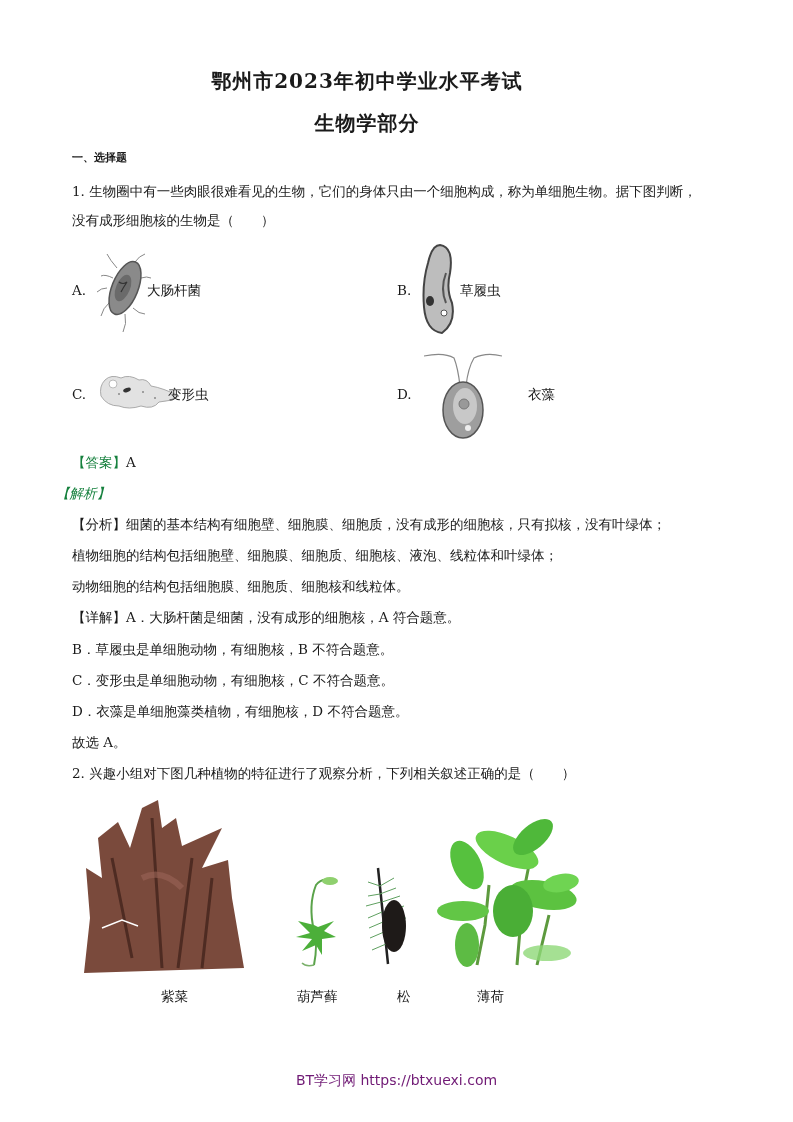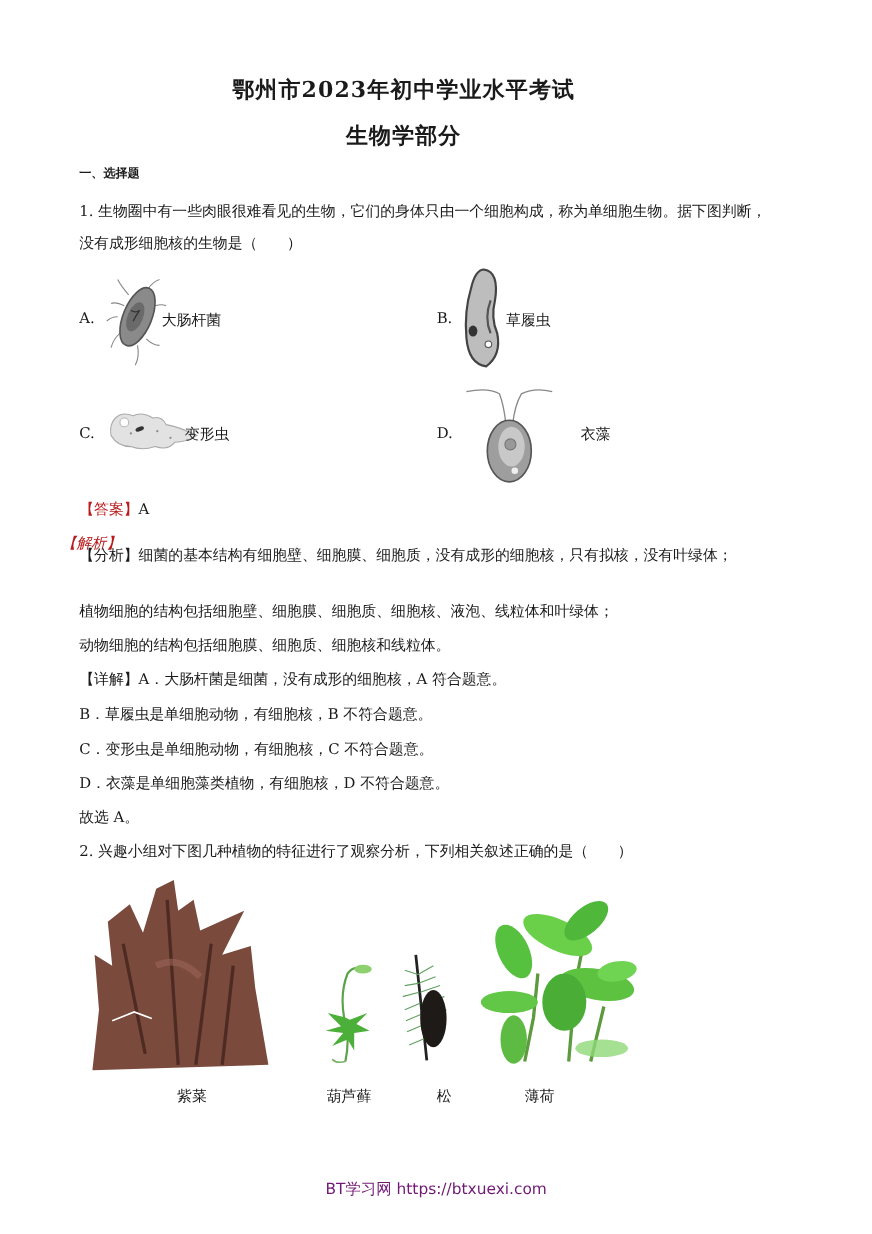--- a/index.html
+++ b/index.html
@@ -2,21 +2,21 @@
 <html><head>
 <meta charset="utf-8">
 <style>
   html, body { margin:0; padding:0; background:#ffffff; }
   body { width:793px; height:1122px; position:relative; overflow:hidden;
          font-family:"DejaVu Serif","Liberation Serif",serif; color:#1a1a1a; }
   .abs { position:absolute; }
   .title { left:0; width:734px; text-align:center; font-weight:bold; font-size:20px; letter-spacing:1px; }
   .section { font-weight:bold; font-size:11px; }
   .line { font-size:13.5px; white-space:nowrap; }
-  .label-tag { color:#b91c1c;text-align:right; }
+  .label-tag { color:#15803d;text-align:right; }
   .opt-letter { font-size:13.5px; }
   .opt-name { font-size:13.5px; }
   .caption { font-family:Liberation Serif, serif; font-size:13.5px; }
   .footer { left:0; width:793px; text-align:center; font-family:"DejaVu Sans","Liberation Sans",sans-serif;
             font-size:14px; color:#701a75; }
   svg { display:block; }
 </style>
 </head>
 <body>
 
@@ -82,21 +82,21 @@
     <circle cx="48" cy="80" r="3" fill="#eee"></circle>
   </svg>
 </div>
 <div class="abs opt-name" style="left:512px; top:386px;margin-left:16px;">衣藻</div>
 
 <div class="abs line" style="left:72px; top:454px;">
   <span class="label-tag">【答案】</span><span>A</span>
 </div>
 <div class="abs line label-tag" style="left:56px; top:485px;font-style:italic;">【解析】</div>
 
-<div class="abs line" style="left:72px; top:496px;font-family:Liberation Serif, serif;">【分析】细菌的基本结构有细胞壁、细胞膜、细胞质，没有成形的细胞核，只有拟核，没有叶绿体；</div>
+<div class="abs line" style="left:72px; top:516px;font-family:Liberation Serif, serif;">【分析】细菌的基本结构有细胞壁、细胞膜、细胞质，没有成形的细胞核，只有拟核，没有叶绿体；</div>
 <div class="abs line" style="left:72px; top:547px;">植物细胞的结构包括细胞壁、细胞膜、细胞质、细胞核、液泡、线粒体和叶绿体；</div>
 <div class="abs line" style="left:72px; top:578px;">动物细胞的结构包括细胞膜、细胞质、细胞核和线粒体。</div>
 <div class="abs line" style="left:72px; top:609px;">【详解】A．大肠杆菌是细菌，没有成形的细胞核，A 符合题意。</div>
 <div class="abs line" style="left:72px; top:641px;">B．草履虫是单细胞动物，有细胞核，B 不符合题意。</div>
 <div class="abs line" style="left:72px; top:672px;">C．变形虫是单细胞动物，有细胞核，C 不符合题意。</div>
 <div class="abs line" style="left:72px; top:703px;">D．衣藻是单细胞藻类植物，有细胞核，D 不符合题意。</div>
 <div class="abs line" style="left:72px; top:734px;">故选 A。</div>
 
 <div class="abs line" style="left:72px; top:765px;">2. 兴趣小组对下图几种植物的特征进行了观察分析，下列相关叙述正确的是（　　）</div>
 

